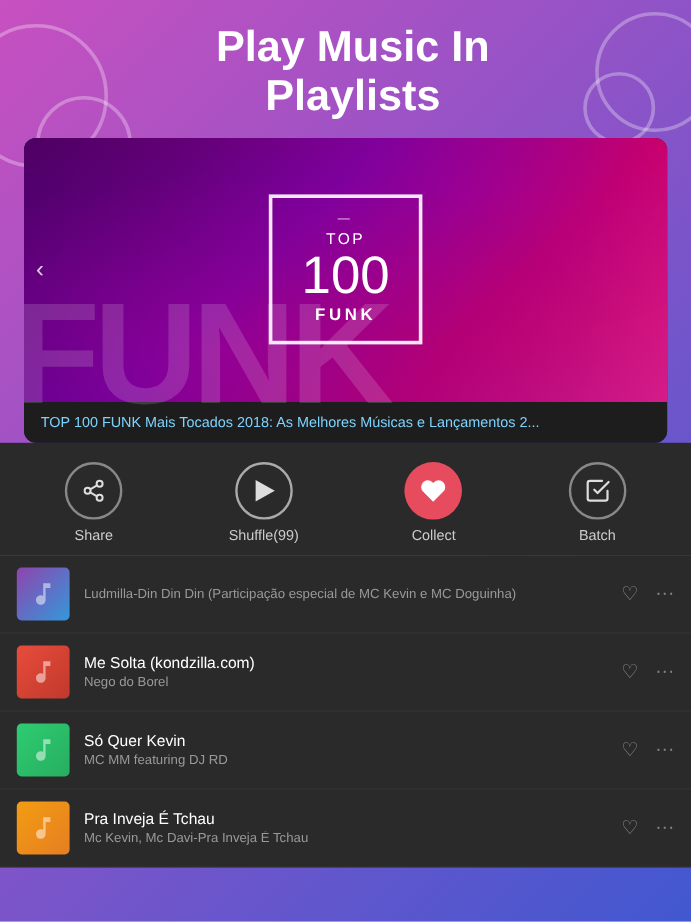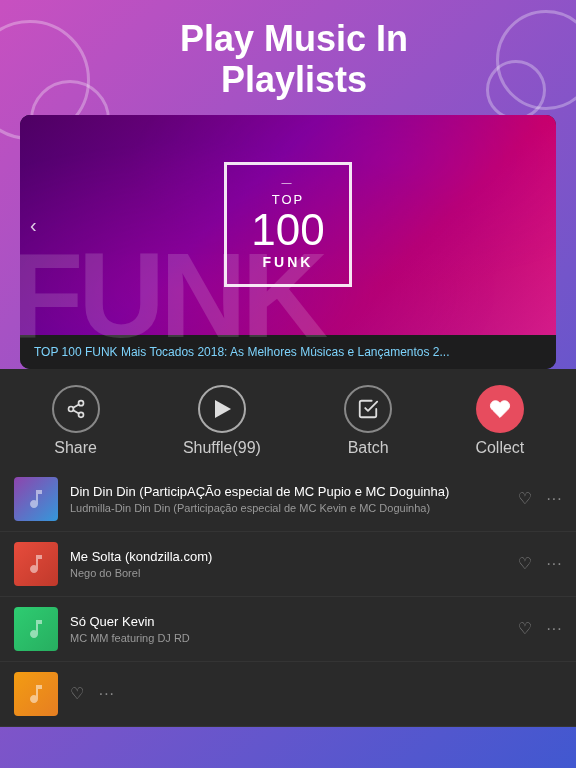--- a/index.html
+++ b/index.html
@@ -170,21 +170,21 @@
       border-color: #aaa;
     }
 
     .action-icon-circle.collect {
       border: none;
       background: #e74c5e;
     }
 
     .action-label {
       color: #ccc;
-      font-size: 16px;
+      font-size: 12px;
     }
 
     
     .play-triangle {
       width: 0;
       height: 0;
       border-top: 9px solid transparent;
       border-bottom: 9px solid transparent;
       border-left: 16px solid #ddd;
       margin-left: 3px;
@@ -322,50 +322,49 @@
   </div>
 
   <div class="action-item">
     <div class="action-icon-circle play">
       <div class="play-triangle"></div>
     </div>
     <span class="action-label">Shuffle(99)</span>
   </div>
 
   <div class="action-item">
+    <div class="action-icon-circle collect">
+      <svg width="22" height="22" viewBox="0 0 24 24" fill="#fff" stroke="#fff" stroke-width="1">
+        <path d="M20.84 4.61a5.5 5.5 0 0 0-7.78 0L12 5.67l-1.06-1.06a5.5 5.5 0 0 0-7.78 7.78l1.06 1.06L12 21.23l7.78-7.78 1.06-1.06a5.5 5.5 0 0 0 0-7.78z"></path>
+      </svg>
+    </div>
+    <span class="action-label">Collect</span>
+  </div>
+
+  <div class="action-item">
     <div class="action-icon-circle">
       <svg width="22" height="22" viewBox="0 0 24 24" fill="none" stroke="#ddd" stroke-width="2" stroke-linecap="round" stroke-linejoin="round">
         <polyline points="9 11 12 14 22 4"></polyline>
         <path d="M21 12v7a2 2 0 0 1-2 2H5a2 2 0 0 1-2-2V5a2 2 0 0 1 2-2h11"></path>
       </svg>
     </div>
     <span class="action-label">Batch</span>
   </div>
 
-  <div class="action-item">
-    <div class="action-icon-circle collect">
-      <svg width="22" height="22" viewBox="0 0 24 24" fill="#fff" stroke="#fff" stroke-width="1">
-        <path d="M20.84 4.61a5.5 5.5 0 0 0-7.78 0L12 5.67l-1.06-1.06a5.5 5.5 0 0 0-7.78 7.78l1.06 1.06L12 21.23l7.78-7.78 1.06-1.06a5.5 5.5 0 0 0 0-7.78z"></path>
-      </svg>
-    </div>
-    <span class="action-label">Collect</span>
-  </div>
-
 </div>
 
 <div class="song-list">
 
   <div class="song-item">
     <div class="song-thumb song-thumb-1">
       <svg width="24" height="24" viewBox="0 0 24 24" fill="rgba(255,255,255,0.5)">
         <path d="M12 3v10.55c-.59-.34-1.27-.55-2-.55-2.21 0-4 1.79-4 4s1.79 4 4 4 4-1.79 4-4V7h4V3h-6z"></path>
       </svg>
     </div>
     <div class="song-info">
-      <div class="song-title">Din Din Din (ParticipAÇÃo especial de MC Pupio e MC Doguinha)</div>
       <div class="song-artist">Ludmilla-Din Din Din (Participação especial de MC Kevin e MC Doguinha)</div>
     </div>
     <div class="song-actions">
       <span class="song-like">♡</span>
       <span class="song-more">···</span>
     </div>
   </div>
 
   <div class="song-item">
     <div class="song-thumb song-thumb-2">
@@ -398,19 +397,23 @@
       <span class="song-more">···</span>
     </div>
   </div>
 
   <div class="song-item">
     <div class="song-thumb song-thumb-4">
       <svg width="24" height="24" viewBox="0 0 24 24" fill="rgba(255,255,255,0.5)">
         <path d="M12 3v10.55c-.59-.34-1.27-.55-2-.55-2.21 0-4 1.79-4 4s1.79 4 4 4 4-1.79 4-4V7h4V3h-6z"></path>
       </svg>
     </div>
+    <div class="song-info">
+      <div class="song-title">Pra Inveja É Tchau</div>
+      <div class="song-artist">Mc Kevin, Mc Davi-Pra Inveja É Tchau</div>
+    </div>
     <div class="song-actions">
       <span class="song-like">♡</span>
       <span class="song-more">···</span>
     </div>
   </div>
 
 </div>
 
 </body></html>

